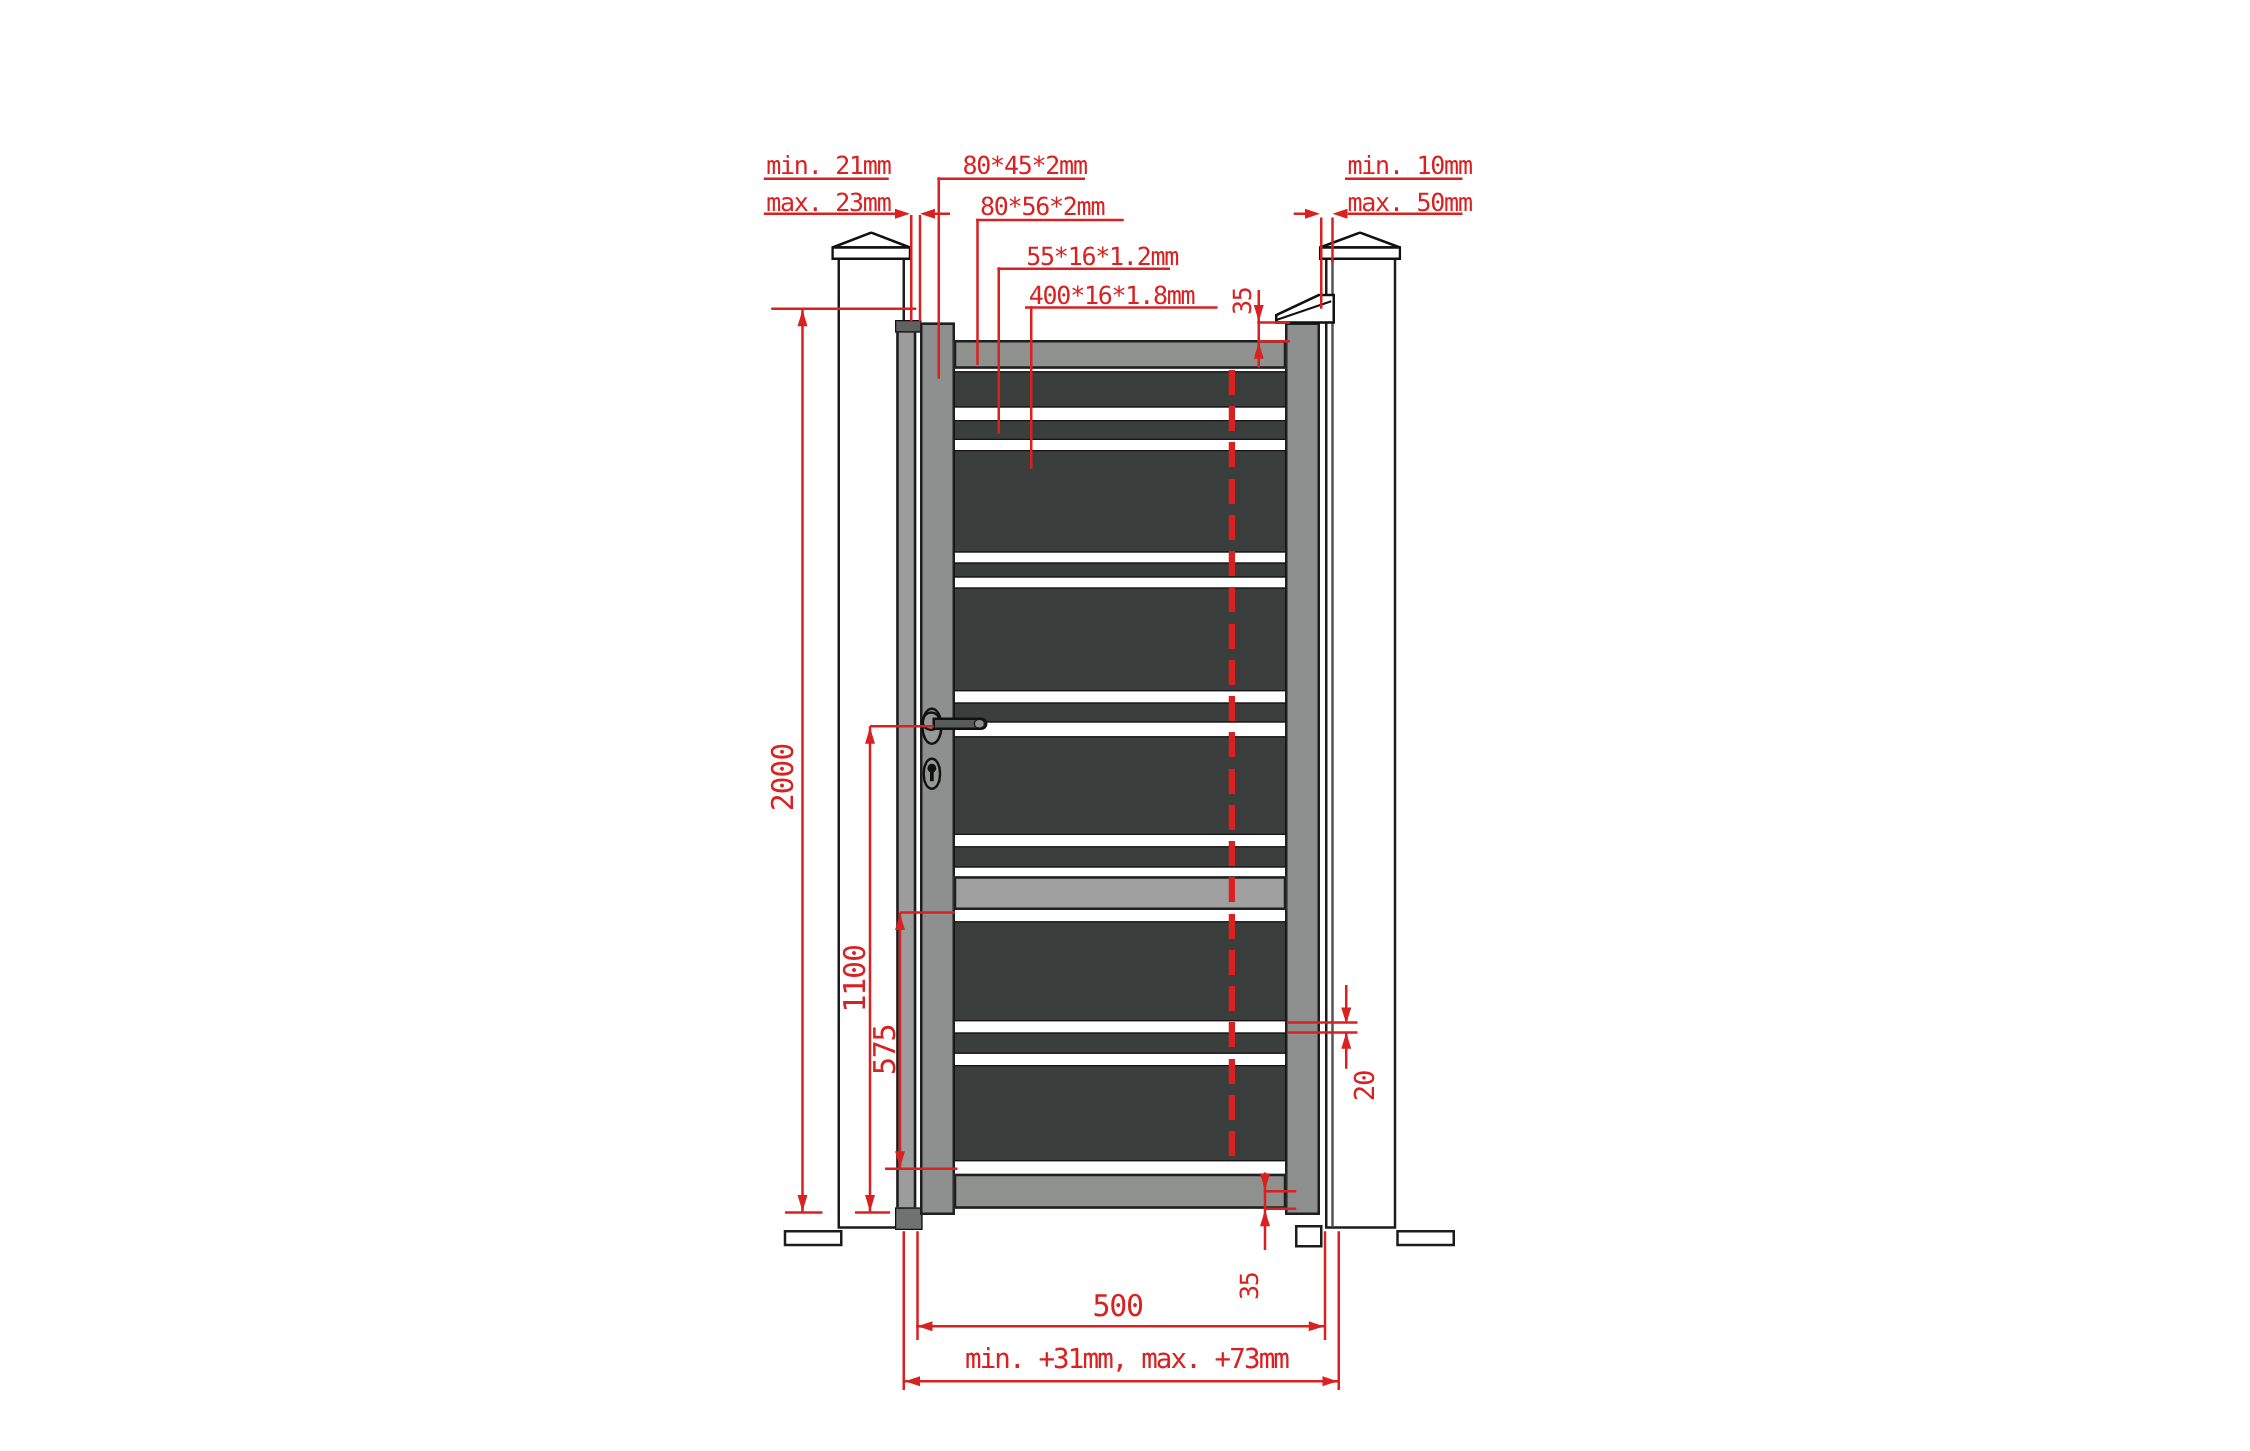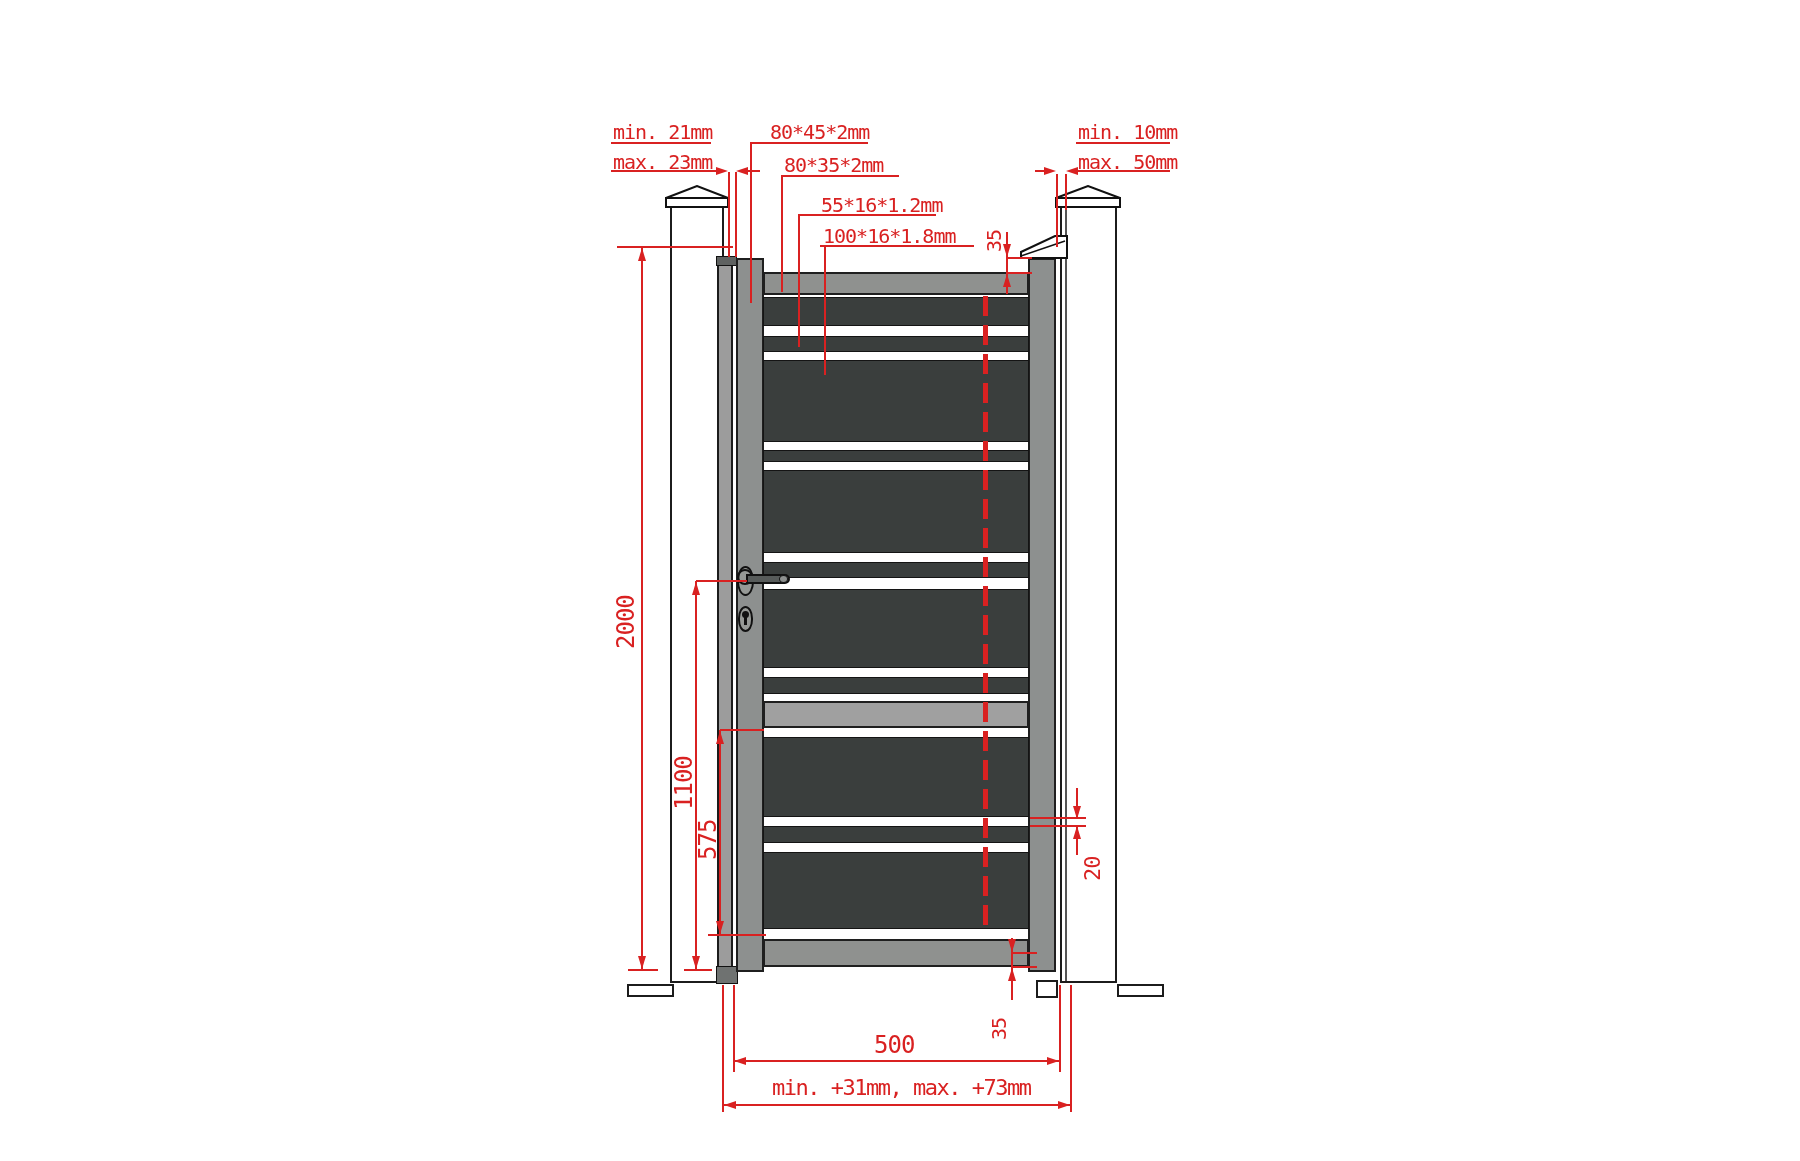--- a/index.html
+++ b/index.html
@@ -91,29 +91,29 @@
   <div class="arr arr-right" style="left:716px;top:167px;"></div>
   <div class="rl" style="left:728px;top:172px;width:2px;height:85px;"></div>
   <div class="rl" style="left:735px;top:172px;width:2px;height:85px;"></div>
   <div class="arr arr-left" style="left:736px;top:167px;"></div>
   <div class="rl" style="left:748px;top:170px;width:12px;height:2px;"></div>
 
   <div class="rtxt" style="left:770px;top:121px;">80*45*2mm</div>
   <div class="rl" style="left:750px;top:142px;width:118px;height:2px;"></div>
   <div class="rl" style="left:750px;top:142px;width:2px;height:161px;"></div>
 
-  <div class="rtxt" style="left:784px;top:154px;">80*35*2mm</div>
+  <div class="rtxt" style="left:784px;top:154px;">80*56*2mm</div>
   <div class="rl" style="left:781px;top:175px;width:118px;height:2px;"></div>
   <div class="rl" style="left:781px;top:175px;width:2px;height:117px;"></div>
 
   <div class="rtxt" style="left:821px;top:194px;">55*16*1.2mm</div>
   <div class="rl" style="left:798px;top:214px;width:138px;height:2px;"></div>
   <div class="rl" style="left:798px;top:214px;width:2px;height:133px;"></div>
 
-  <div class="rtxt" style="left:823px;top:225px;">100*16*1.8mm</div>
+  <div class="rtxt" style="left:823px;top:225px;">400*16*1.8mm</div>
   <div class="rl" style="left:820px;top:245px;width:154px;height:2px;"></div>
   <div class="rl" style="left:824px;top:245px;width:2px;height:130px;"></div>
 
   <div class="rtxt" style="left:1078px;top:121px;">min. 10mm</div>
   <div class="rl" style="left:1076px;top:142px;width:94px;height:2px;"></div>
   <div class="rtxt" style="left:1078px;top:151px;">max. 50mm</div>
   <div class="rl" style="left:1035px;top:170px;width:12px;height:2px;"></div>
   <div class="arr arr-right" style="left:1044px;top:167px;"></div>
   <div class="rl" style="left:1056px;top:174px;width:2px;height:73px;"></div>
   <div class="rl" style="left:1065px;top:174px;width:2px;height:36px;"></div>

